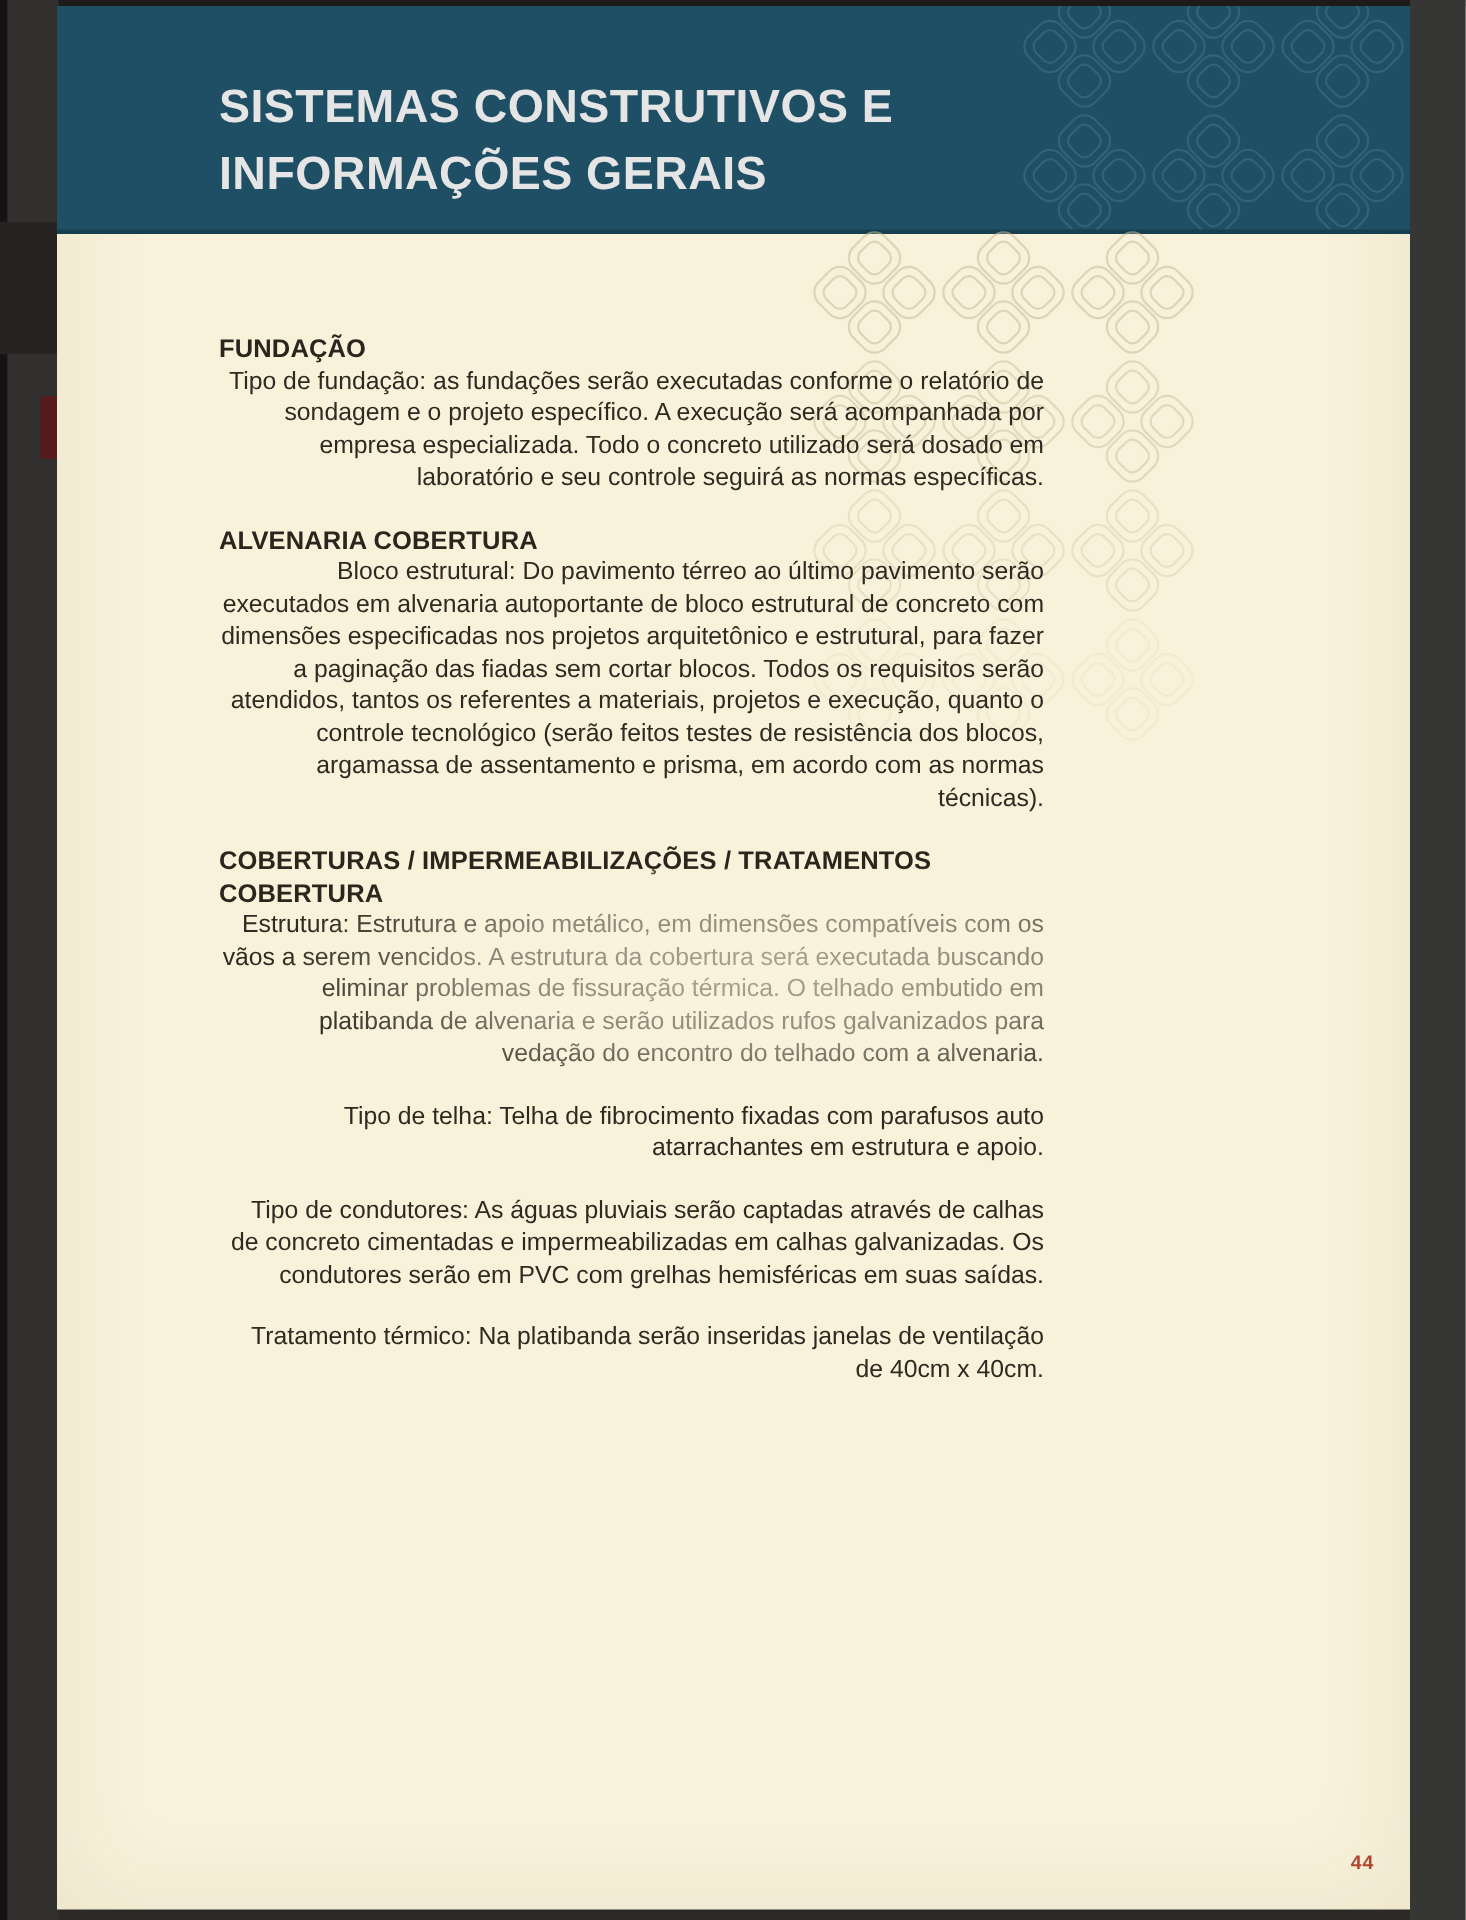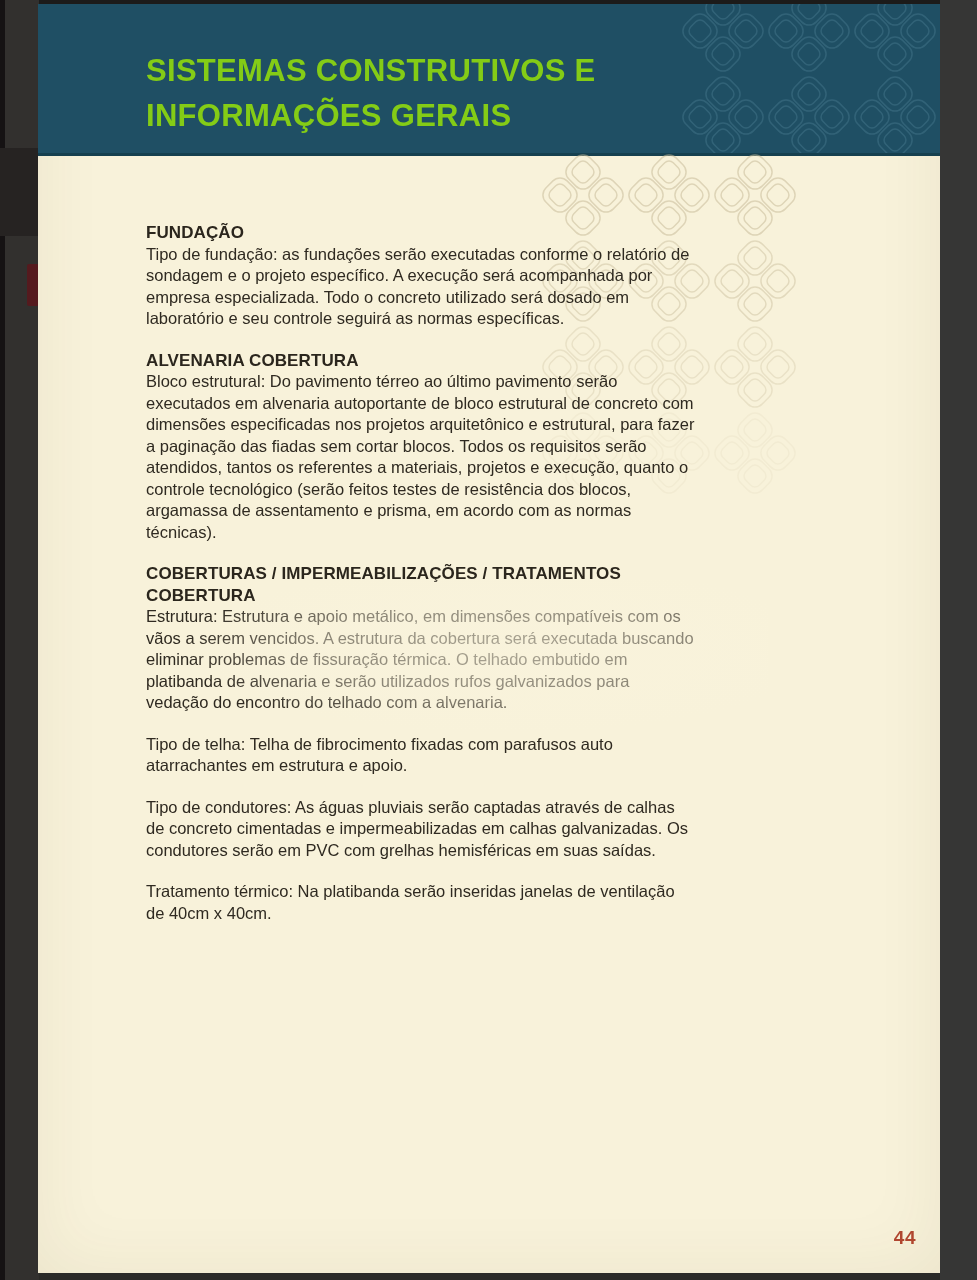--- a/index.html
+++ b/index.html
@@ -25,52 +25,52 @@
     box-shadow:inset 0 0 70px rgba(70,50,20,0.07);
     overflow:hidden;
   }
   .page-header{
     position:relative;width:902px;height:152px;background:#1f4f64;
     border-bottom:3px solid #16404f;box-sizing:border-box;overflow:hidden;
   }
   .page-title{
     position:relative;z-index:2;margin:0;padding:44px 0 0 108px;
     font-size:31px;line-height:45px;font-weight:700;letter-spacing:0.3px;
-    color:#84cc16;
+    color:#e5e5e5;
   }
   .page-content{
     position:relative;width:762px;box-sizing:border-box;
     padding:66px 104px 0 108px;
     color:#2f2a21;font-size:16.5px;line-height:21.5px;
   }
   .section{position:relative;z-index:2;margin:0 0 20px 0;}
   .section h2{
     margin:0;font-size:17px;line-height:21.5px;font-weight:700;
     color:#2b261d;letter-spacing:0.1px;
   }
-  .section p{margin:0;}
+  .section p{margin:0;text-align:right;}
   .section p + p{margin-top:20px;}
 
   .watermark-svg{position:absolute;z-index:1;pointer-events:none;}
   .wm-header{right:0;top:-16px;}
   .wm-body{right:0;top:-4px;}
 
   
   .ghost-wash{
     position:absolute;z-index:3;left:150px;top:575px;width:580px;height:155px;
     background:radial-gradient(ellipse at 55% 45%,
       rgba(249,243,220,0.62) 0%,
       rgba(249,243,220,0.45) 42%,
       rgba(249,243,220,0.0) 72%);
     pointer-events:none;
   }
 
   .page-number{
     position:absolute;z-index:2;right:24px;bottom:24px;
-    font-size:19px;font-weight:700;color:#b0462f;letter-spacing:0.5px;
+    font-size:13px;font-weight:700;color:#b0462f;letter-spacing:0.5px;
   }
 </style>
 </head>
 <body>
 
 <svg width="0" height="0" style="position:absolute" aria-hidden="true">
   <defs>
     <g id="clover" fill="none" stroke-width="1.5">
       <g transform="translate(43,20) rotate(45)">
         <rect x="-15" y="-15" width="30" height="30" rx="10"></rect>

